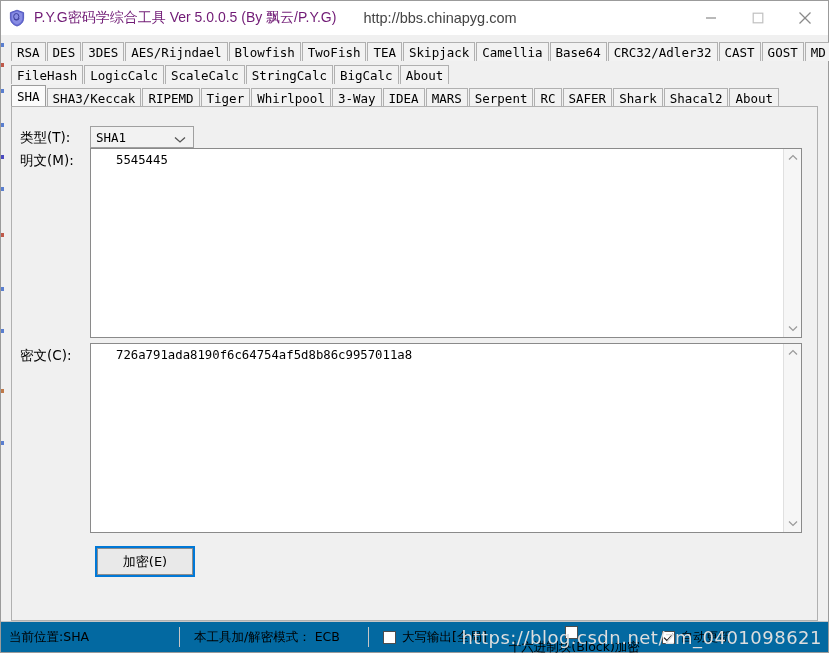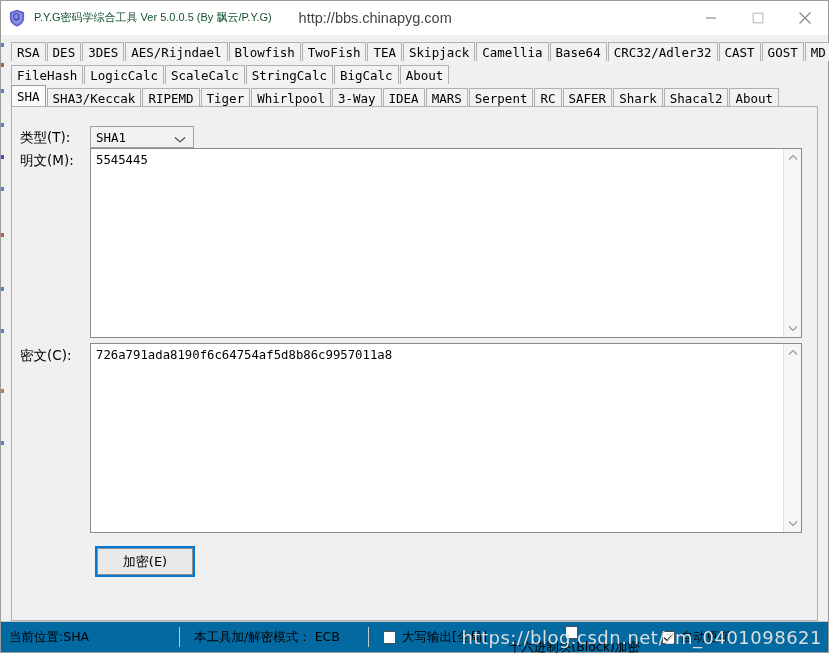--- a/index.html
+++ b/index.html
@@ -39,22 +39,22 @@
     border-bottom: 1px solid #ffffff;
   }
   #app-icon {
     width: 18px; height: 18px;
     margin-left: 7px;
     margin-right: 8px;
     position: relative;
     flex: 0 0 auto;
   }
   #title-text {
-    font-size: 11px;
-    color: #14532d;
+    font-size: 14px;
+    color: #701a75;
     white-space: nowrap;
     letter-spacing: 0px;
   }
   #title-url {
     font-size: 14.5px;
     color: #444444;
     white-space: nowrap;
     margin-left: 27px;
   }
   .win-btns {
@@ -162,20 +162,21 @@
     color: #555;
   }
 
   
   .textbox {
     position: absolute;
     background: #ffffff;
     border: 1px solid #8a8a8a;
     box-sizing: border-box;
     overflow: hidden;
+    padding-left: 20px;
   }
   #plain-box  { left: 78px; top: 41px;  width: 712px; height: 190px; }
   #cipher-box { left: 78px; top: 236px; width: 712px; height: 190px; }
 
   .tb-text {
     font-family: "DejaVu Sans Mono", "Liberation Mono", monospace;
     font-size: 12.3px;
     color: #000;
     padding: 4px 4px 0 5px;
     white-space: pre-wrap;

